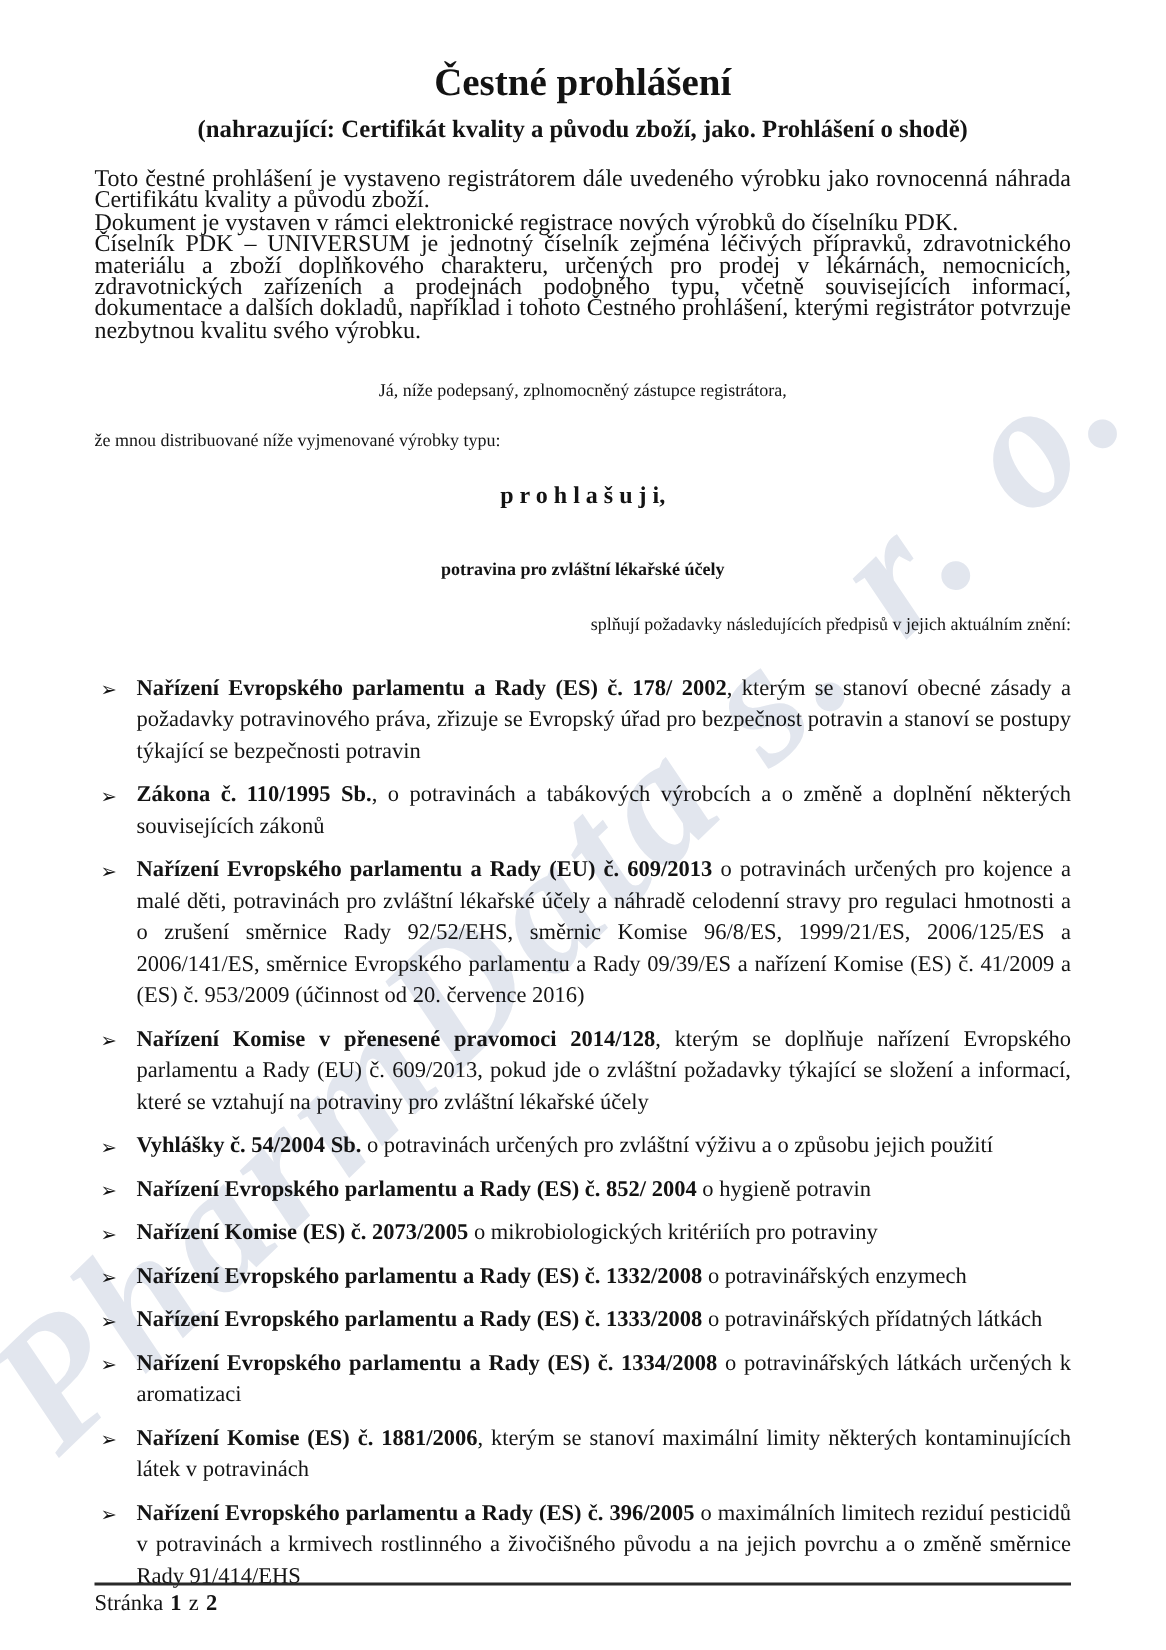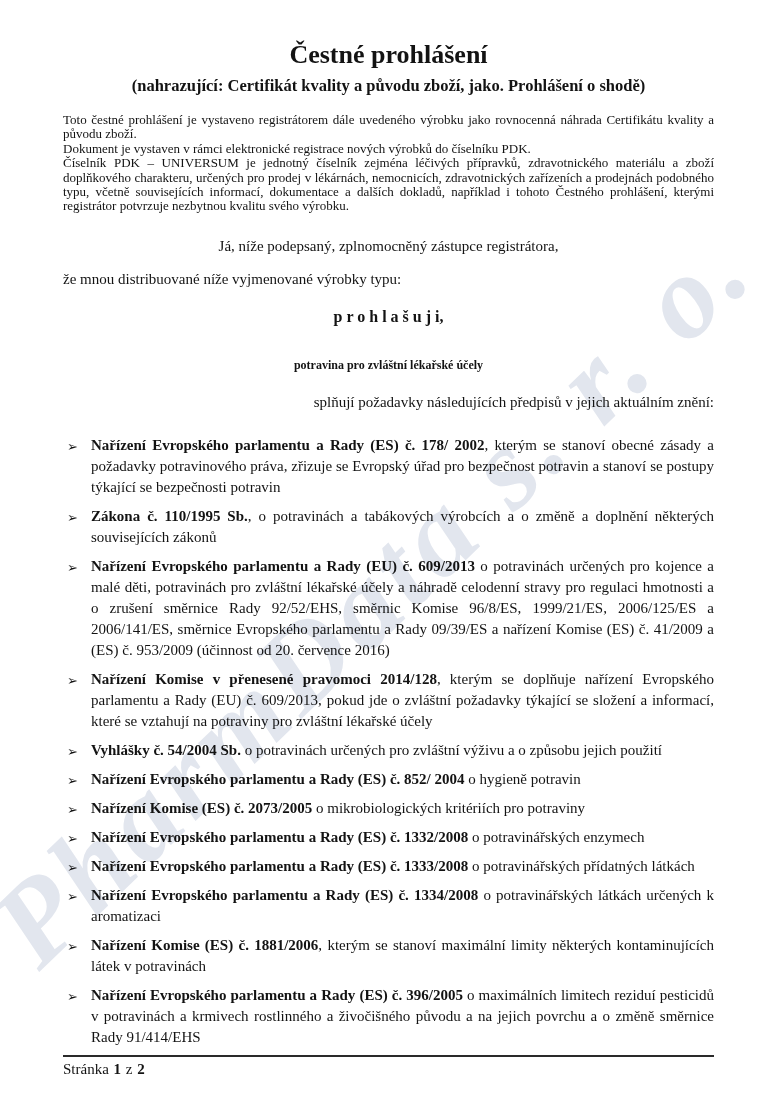--- a/index.html
+++ b/index.html
@@ -40,25 +40,25 @@
   }
   .doc-subtitle {
     text-align: center;
     font-size: 16.5px;
     font-weight: bold;
     line-height: 20px;
     margin-top: 6px;
   }
   .intro {
     margin-top: 17px;
-    font-size: 13px;
+    font-size: 16px;
     line-height: 14.4px;
   }
   .intro p { text-align: justify; }
-  .line-block { font-size: 15px; line-height: 21px; }
+  .line-block { font-size: 12px; line-height: 21px; }
   .centered { text-align: center; }
   .bold { font-weight: bold; }
   .decl-intro   { margin-top: 22px; }
   .decl-word    { margin-top: 16px; font-size: 16px; }
   .decl-scope   { margin-top: 12px; }
   .product-type { margin-top: 28px; font-size: 12px; }
   .req-intro    { margin-top: 16px; text-align: right; }
   .reg-list { margin-top: 22px; }
   .reg-item {
     position: relative;

